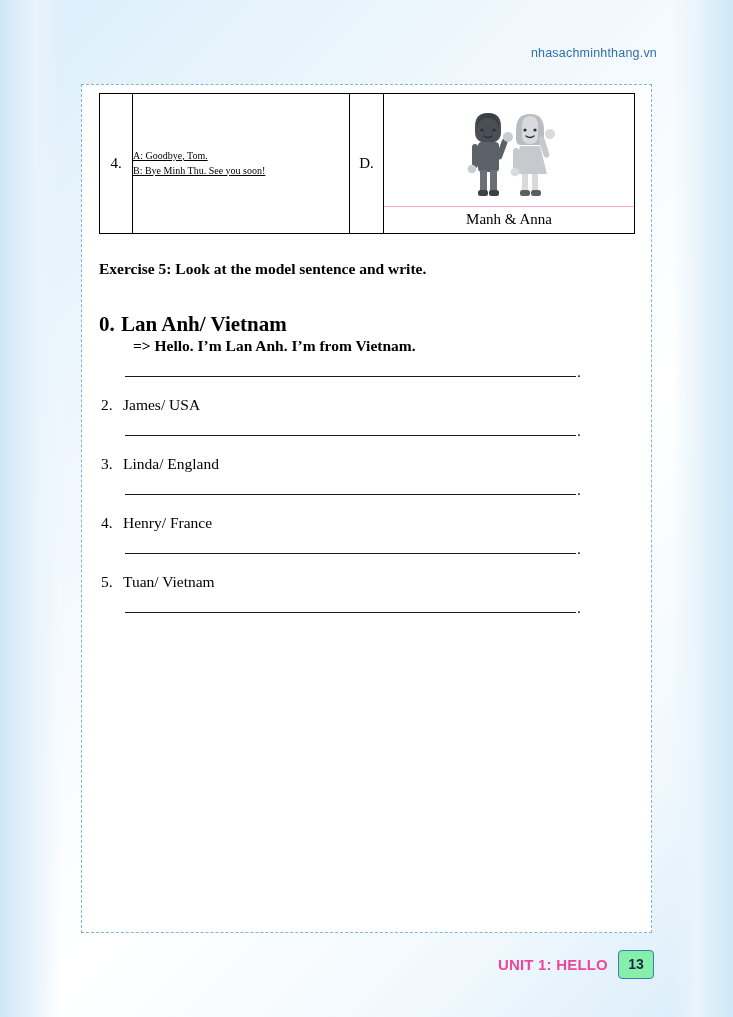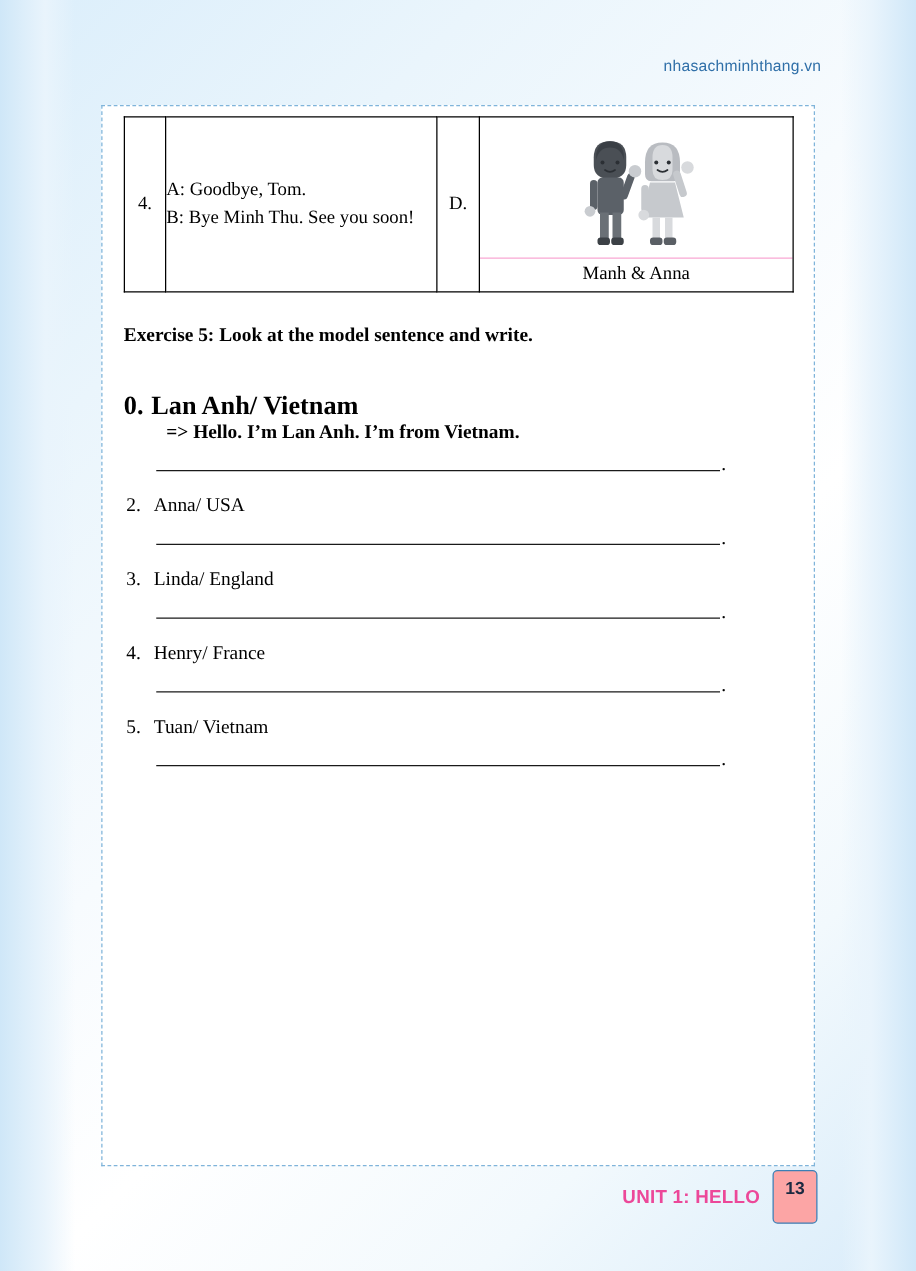--- a/index.html
+++ b/index.html
@@ -70,21 +70,21 @@
     width: 535px;
     margin-top: 2px;
     table-layout: fixed;
   }
   table.qtable td {
     border: 1px solid #000;
     vertical-align: middle;
     padding: 0;
   }
   .col-num { width: 32px; text-align: center; font-size: 15px; }
-  .col-text { width: 216px; padding: 6px 8px 6px 10px; font-size: 15px; line-height: 1.45; }
+  .col-text { width: 216px; padding: 6px 8px 6px 10px; font-size: 10px; line-height: 1.45; text-decoration: underline; }
   .col-letter { width: 33px; text-align: center; font-size: 15px; }
   .col-img { width: 250px; padding: 0; }
 
   .img-cell-inner {
     height: 104px;
     display: flex;
     align-items: flex-end;
     justify-content: center;
     padding-top: 8px;
   }
@@ -164,26 +164,26 @@
   .footer-label {
     font-family: "Liberation Sans", sans-serif;
     font-weight: bold;
     font-size: 15px;
     color: #ec4899;
     letter-spacing: 0.2px;
   }
   .page-badge {
     border: 1px solid #3b7fb5;
     border-radius: 4px;
-    background: #fca5a5;
+    background: #86efac;
     color: #1b2a41;
     font-family: "Liberation Sans", sans-serif;
     font-weight: bold;
     font-size: 14px;
-    padding: 5px 9px 20px;
+    padding: 5px 9px 6px;
     min-width: 16px;
     text-align: center;
   }
 </style>
 </head>
 <body>
 
 <div class="page-bg"></div>
 
 <div class="watermark">nhasachminhthang.vn</div>
@@ -255,21 +255,21 @@
 
     <div>
       <div class="answer-line">
         <span class="rule"></span>
         <span class="period">.</span>
       </div>
     </div>
 
     <div>
       <div class="q-item">
-        <span class="num">2.</span><span>Anna/ USA</span>
+        <span class="num">2.</span><span>James/ USA</span>
       </div>
       <div class="answer-line">
         <span class="rule"></span>
         <span class="period">.</span>
       </div>
     </div>
 
     <div>
       <div class="q-item">
         <span class="num">3.</span><span>Linda/ England</span>

